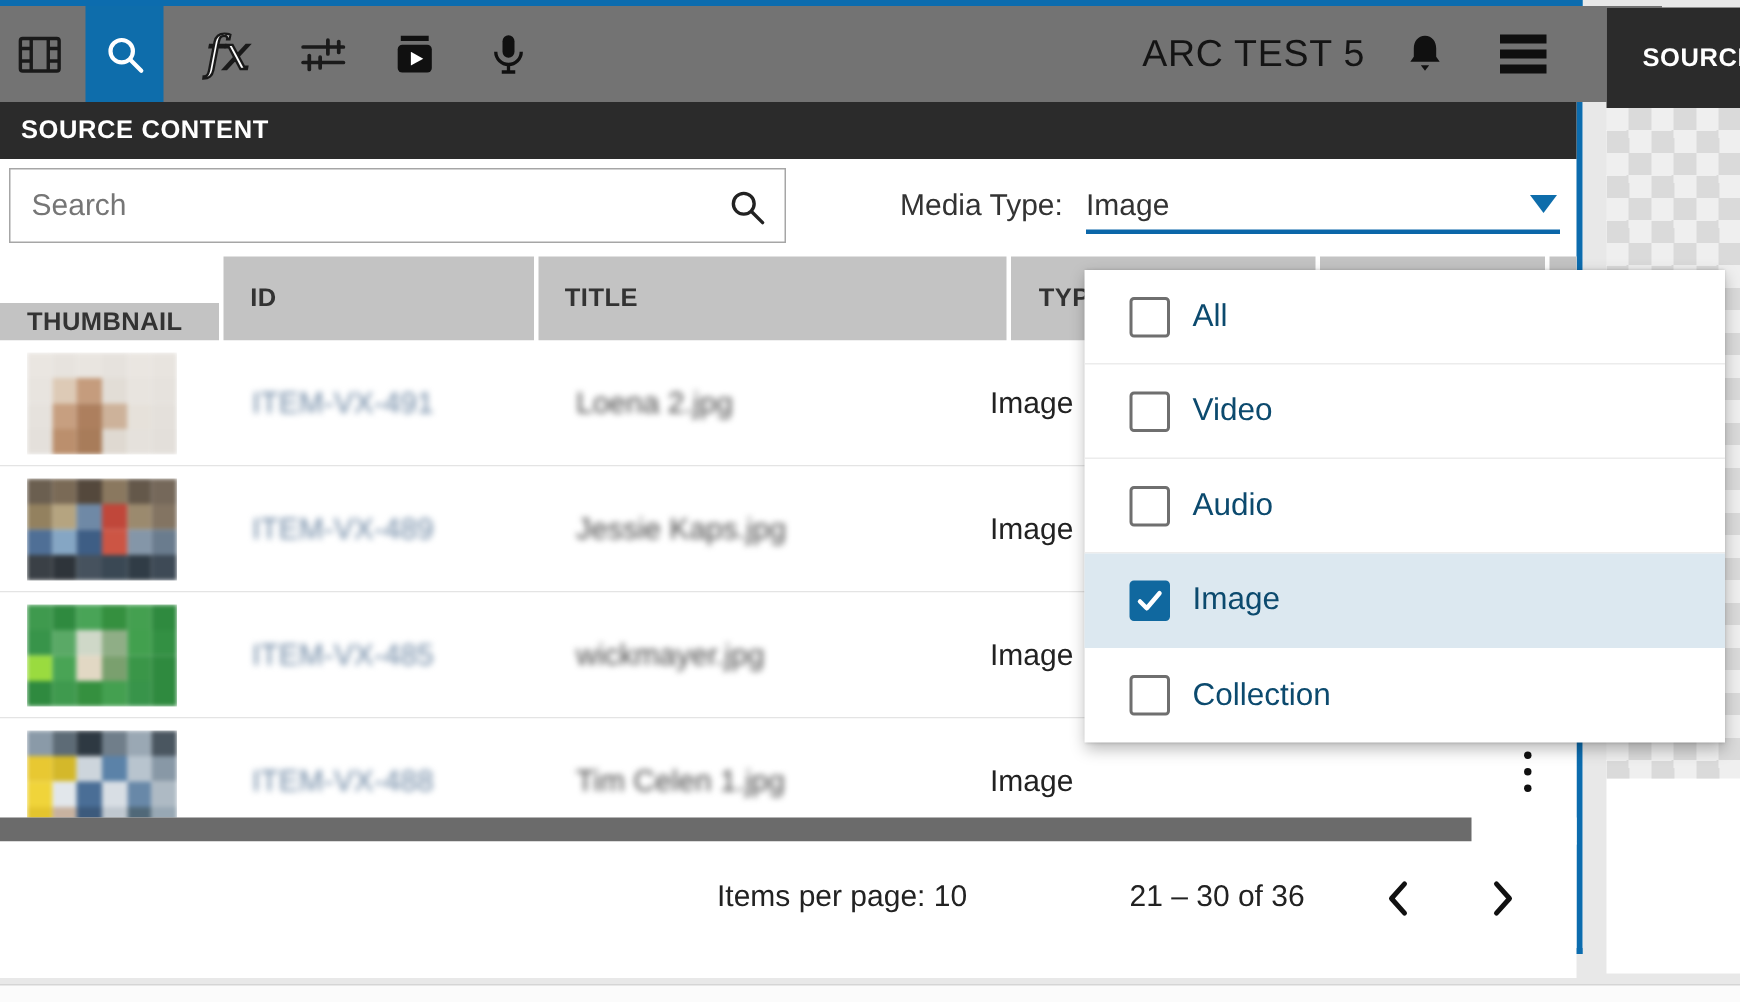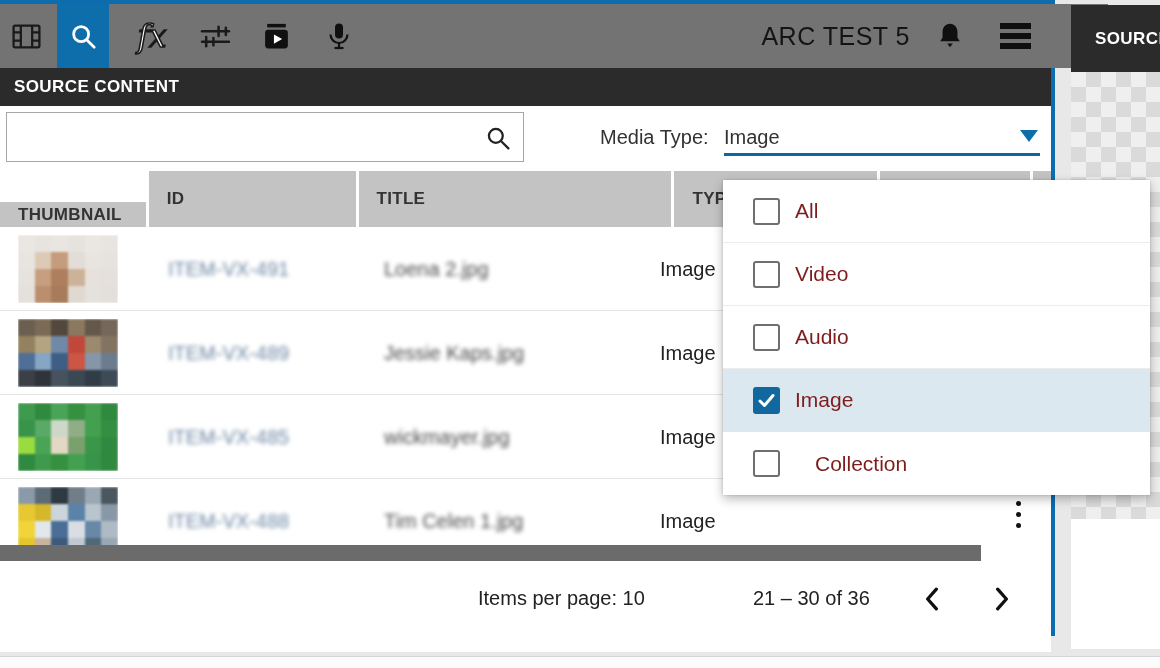--- a/index.html
+++ b/index.html
@@ -63,28 +63,28 @@
   .pager{position:absolute;left:0;top:557px;width:1051px;height:91px;background:#fff;}
   .pager .ipp{position:absolute;left:478px;top:0;height:71px;line-height:75px;font-size:20px;color:#222;}
   .pager .range{position:absolute;left:753px;top:0;height:71px;line-height:75px;font-size:20px;color:#222;}
   .pg-btn{position:absolute;top:24px;width:28px;height:28px;display:flex;align-items:center;justify-content:center;cursor:pointer;}
   .pg-prev{left:918px;} .pg-next{left:988px;}
 
   
   .dropdown{position:absolute;left:723px;top:180px;width:427px;height:315px;background:#fff;z-index:20;
     box-shadow:0 4px 10px rgba(0,0,0,.28),0 0 2px rgba(0,0,0,.18);}
   .option{position:relative;height:63px;box-sizing:border-box;border-bottom:1px solid #ececec;display:flex;align-items:center;cursor:pointer;}
-  .option:last-child{border-bottom:none;padding-left:20px;}
+  .option:last-child{border-bottom:none;}
   .option.checked{background:#dce8f0;border-bottom-color:transparent;}
   .cb{position:absolute;left:30px;top:18px;width:27px;height:27px;box-sizing:border-box;border:2px solid #6f6f6f;border-radius:3px;background:#fff;
     display:flex;align-items:center;justify-content:center;}
   .cb svg{display:none;}
   .cb.checked{background:#10689f;border-color:#10689f;}
   .cb.checked svg{display:block;}
-  .option .lbl{margin-left:72px;font-size:21px;color:#7f1d1d;}
+  .option .lbl{margin-left:72px;font-size:21px;color:#0c4a6e;}
 
   
   .right-panel{position:absolute;left:1071px;top:5px;width:300px;height:644px;background:#fff;z-index:5;}
   .rp-head{height:67px;background:#2b2b2b;display:flex;align-items:center;}
   .rp-head span{color:#fff;font-weight:bold;font-size:17px;letter-spacing:.4px;margin-left:24px;}
   .rp-checker{height:447px;background-color:#efefef;
     background-image:conic-gradient(#dadada 25%,transparent 0 50%,#dadada 0 75%,transparent 0);
     background-size:30px 30px;}
 
   
@@ -155,20 +155,21 @@
           <i></i>
           <i></i>
         </div>
     </div>
 
     <div class="browse-bar">
       <span>SOURCE CONTENT</span>
     </div>
 
     <div class="search-box">
+      <input type="text" placeholder="Search" style="">
       <svg class="search-glyph" width="26" height="26" viewBox="0 0 30 30" fill="none" stroke="#222" stroke-width="2.6" stroke-linecap="round">
         <circle cx="12.5" cy="12.5" r="8"></circle>
           <line x1="19" y1="19" x2="27" y2="27"></line>
       </svg>
     </div>
 
     <div class="mt-label">Media Type:</div>
     <div class="mt-value">Image</div>
     <div class="mt-underline"></div>
     <div class="mt-arrow"></div>

